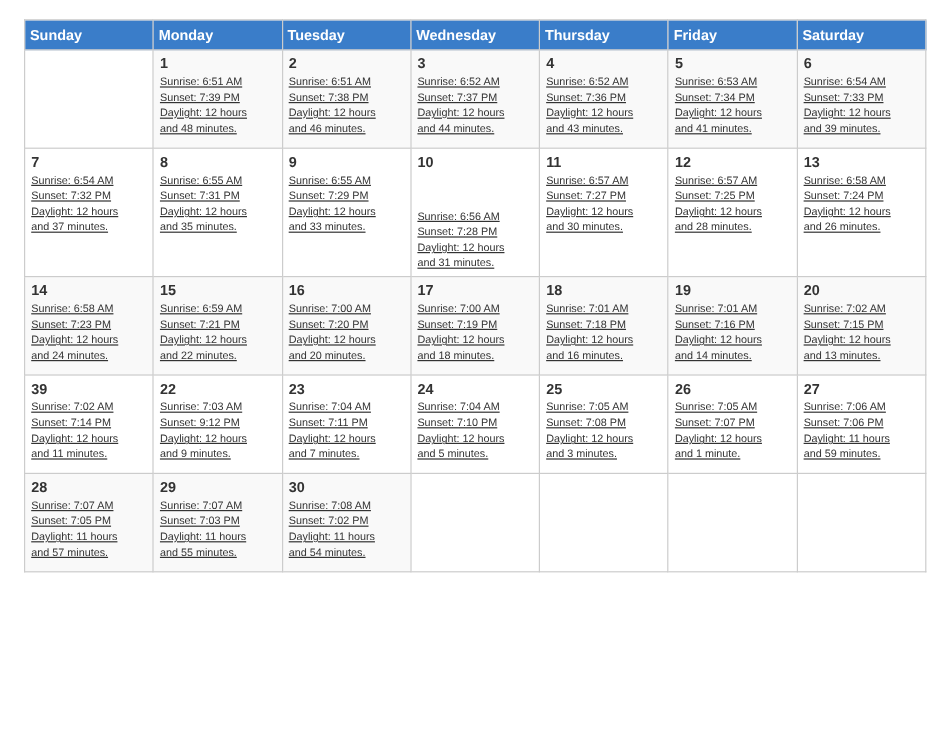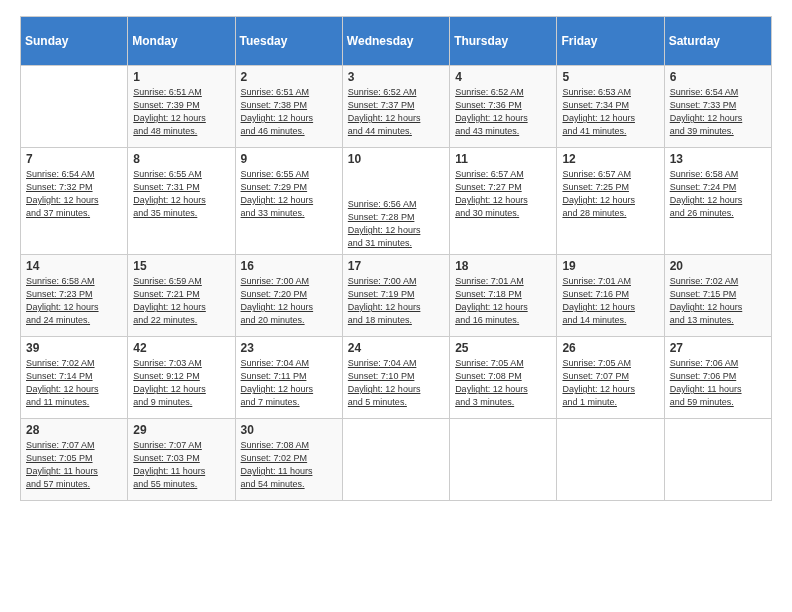--- a/index.html
+++ b/index.html
@@ -57,21 +57,21 @@
     table {
       width: 100%;
       border-collapse: collapse;
       table-layout: fixed;
     }
     thead tr th {
       background-color: #3a7dc9;
       color: #fff;
       font-size: 12px;
       font-weight: bold;
-      padding: 17px 4px;
+      padding: 5px 4px;
       text-align: left;
       border: 1px solid #ccc;
     }
     tbody tr td {
       border: 1px solid #ccc;
       vertical-align: top;
       padding: 4px 5px;
       height: 82px;
       font-size: 9.5px;
       color: #333;
@@ -264,21 +264,21 @@
         </tr>
         <tr>
           <td>
             <span class="day-num">39</span>
             <div class="day-info" style="white-space: pre-line;">Sunrise: 7:02 AM
 Sunset: 7:14 PM
 Daylight: 12 hours
 and 11 minutes.</div>
           </td>
           <td>
-            <span class="day-num">42</span>
+            <span class="day-num">22</span>
             <div class="day-info" style="white-space: pre-line;">Sunrise: 7:03 AM
 Sunset: 9:12 PM
 Daylight: 12 hours
 and 9 minutes.</div>
           </td>
           <td>
             <span class="day-num">23</span>
             <div class="day-info" style="white-space: pre-line;">Sunrise: 7:04 AM
 Sunset: 7:11 PM
 Daylight: 12 hours

